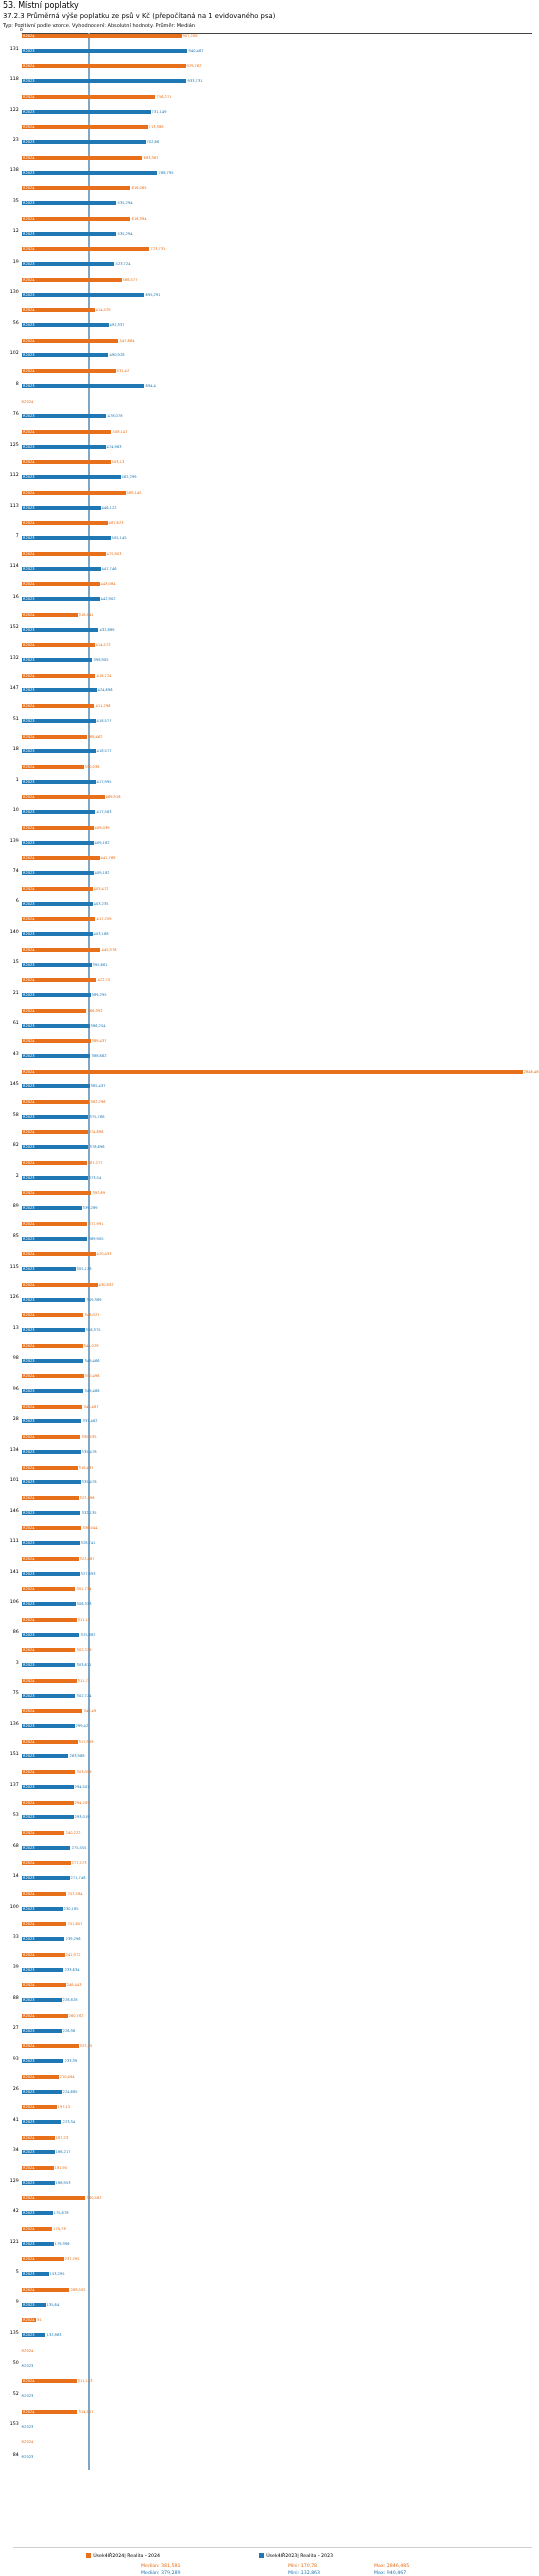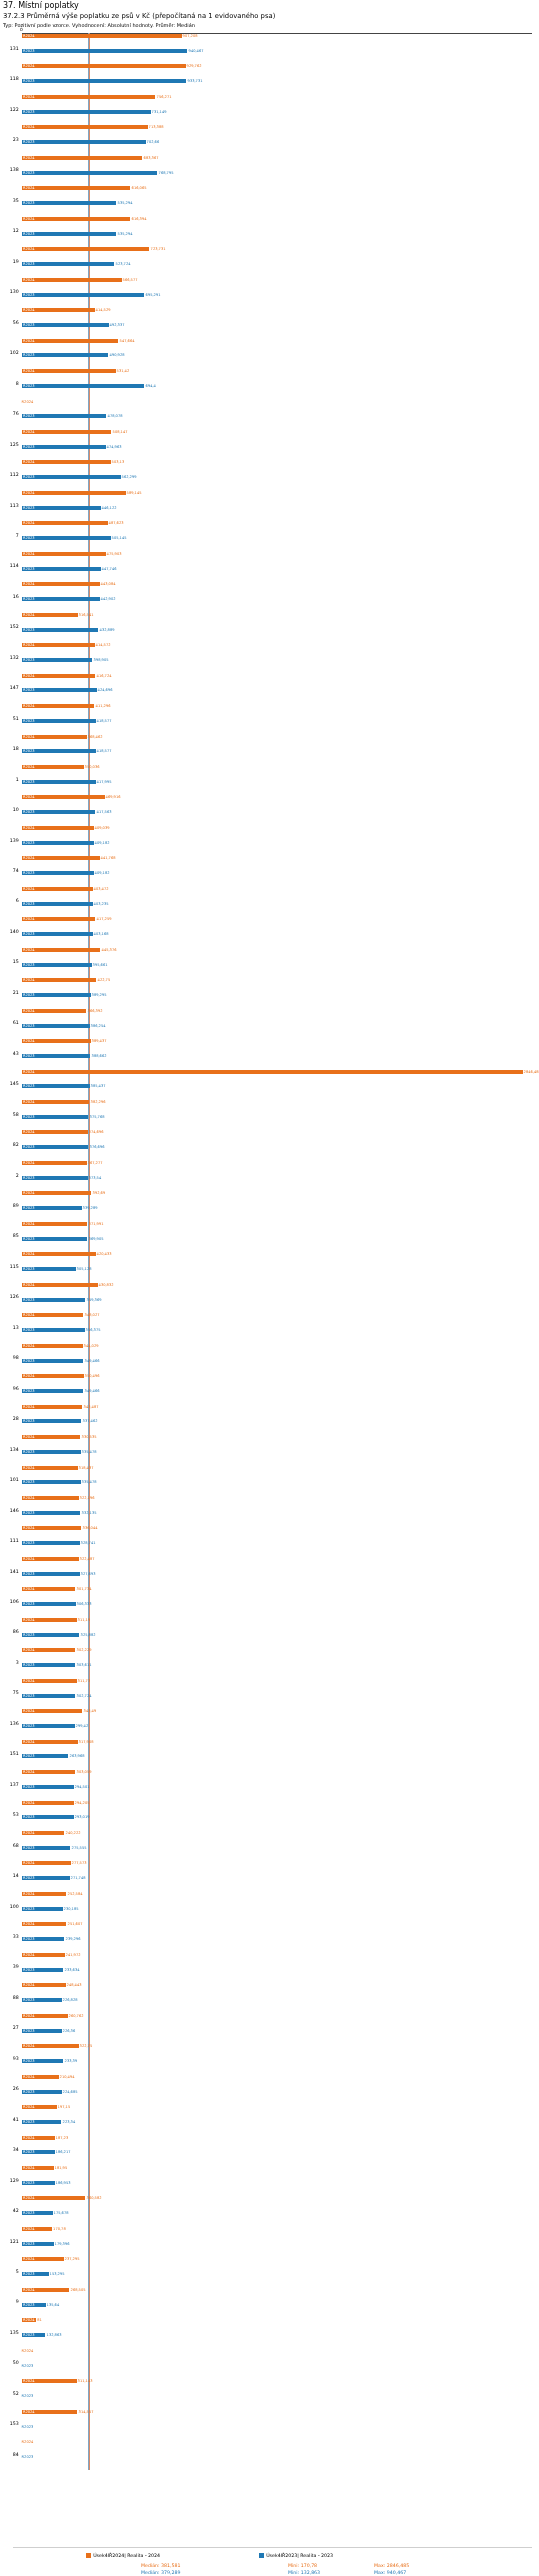--- a/index.html
+++ b/index.html
@@ -130,21 +130,21 @@
     white-space: nowrap;
   }
   .s2024 { color: #e8701a; }
   .s2023 { color: #1f78b4; }
 </style>
 </head>
 <body>
 
 <div id="root">
 
-  <div class="title">37. Místní poplatky</div>
+  <div class="title">53. Místní poplatky</div>
   <div class="subtitle">37.2.3 Průměrná výše poplatku ze psů v Kč (přepočítaná na 1 evidovaného psa)</div>
   <div class="note">Typ: Pozitivní podle vzorce. Vyhodnocení: Absolutní hodnoty. Průměr: Medián</div>
 
   <div id="plot">
       <div class="axis" style="width: 510px; top: 4.3px;"></div>
       <div class="axistick" style="left: 20px; top: -2.2px;">0</div>
       <div class="medline m2024" style="left: 89px; top: 4.3px; height: 2437px;"></div>
       <div class="medline m2023" style="left: 88px; top: 4.3px; height: 2437px;"></div>
       <div class="catlabel" style="top: 16.7px;">131</div>
       <div class="barrow" style="top: 5px; width: 510px;">

